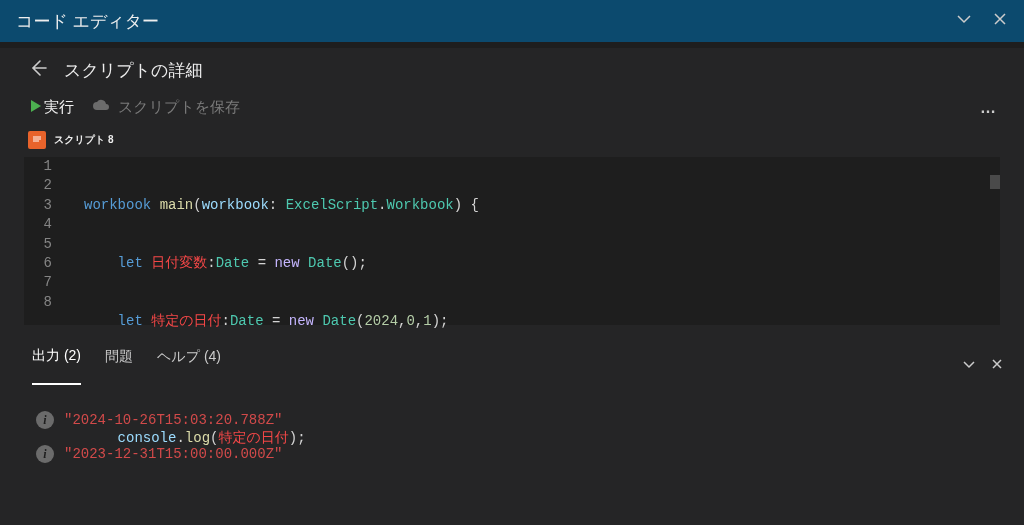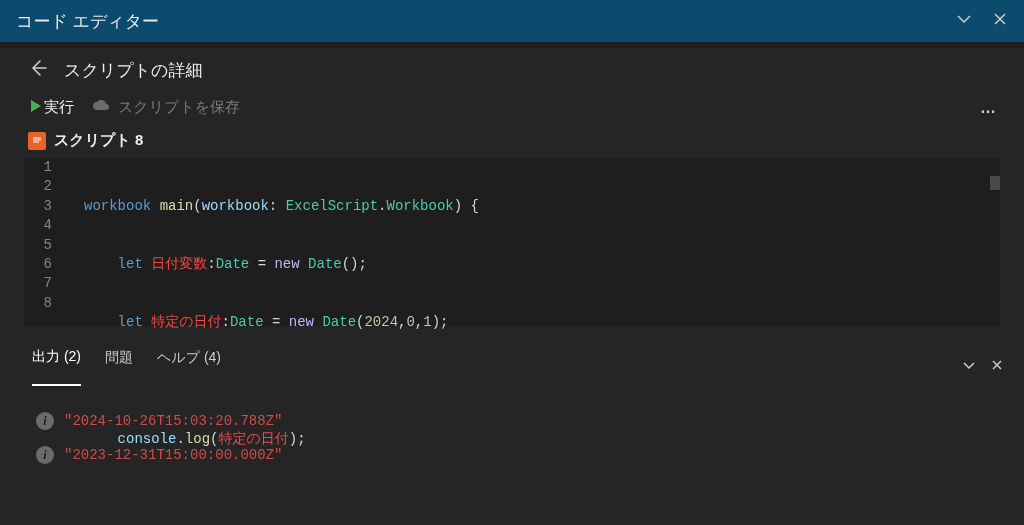--- a/index.html
+++ b/index.html
@@ -59,21 +59,21 @@
     padding: 4px 20px 8px 28px;
     gap: 8px;
   }
   .script-icon {
     width: 18px; height: 18px;
     background: #e8632b;
     border-radius: 2px;
     display: flex; align-items: center; justify-content: center;
     font-size: 11px; color: #fff;
   }
-  .script-name { color: #eeeeee; font-size: 15px; font-weight: 600; }
+  .script-name { color: #eeeeee; font-size: 10px; font-weight: 600; }
 
   .editor {
     display: flex;
     background: #1e1e1e;
     font-family: Consolas, "Courier New", monospace;
     font-size: 14px;
     line-height: 19.4px;
     height: 168px;
     margin: 0 24px 0 24px;
     position: relative;

